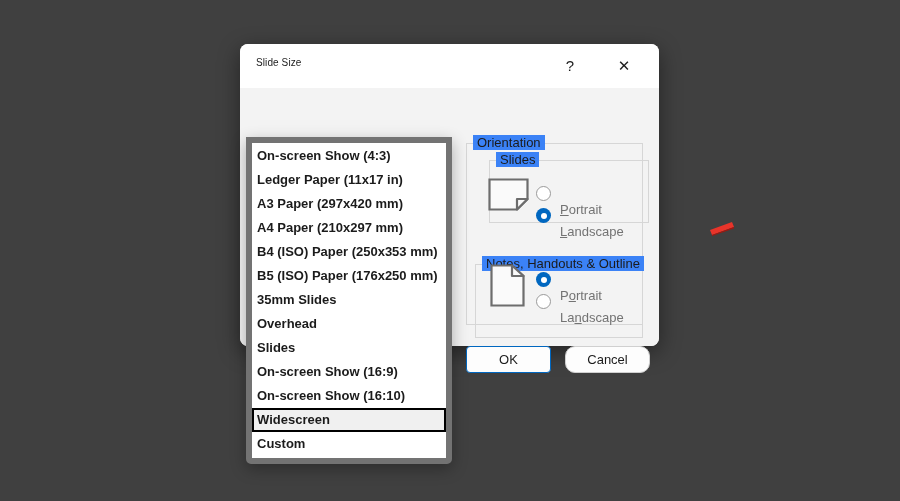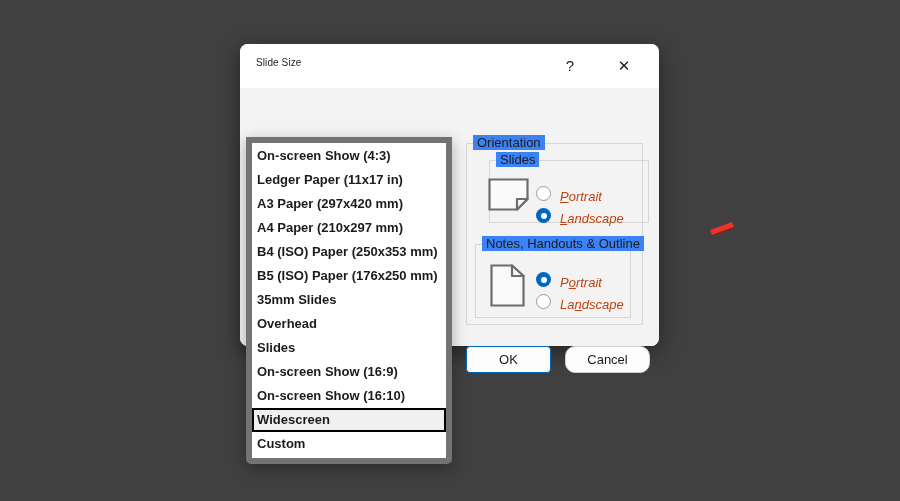--- a/index.html
+++ b/index.html
@@ -185,22 +185,22 @@
   }
   #slides-group {
     left: 249px;
     top: 72px;
     width: 160px;
     height: 63px;
     text-decoration: underline;
   }
   #notes-group {
     left: 235px;
-    top: 156px;
-    width: 156px;
+    top: 176px;
+    width: 168px;
     height: 74px;
   }
 
   
   .page-icon { position: absolute; }
   #slides-page-icon { left: 248px; top: 90px; }
   #notes-page-icon  { left: 250px; top: 176px; }
 
   
   .radio-row {
@@ -230,25 +230,24 @@
     left: 4.5px;
     top: 4.5px;
     width: 6px;
     height: 6px;
     border-radius: 50%;
     background: #ffffff;
   }
   .radio-label {
     position: absolute;
     left: 24px;
-    top: 3px;
-    font-size: 13px;
-    color: #c2410c;
+    top: 16px;
+    font-size: 13px;
+    color: #737373;
     line-height: 19px;
-    font-style: italic;
   }
   .radio-label u { text-decoration: underline; }
 
   #slides-portrait-radio   { left: 296px; top: 96px; }
   #slides-landscape-radio  { left: 296px; top: 118px; }
   #notes-portrait-radio    { left: 296px; top: 182px; }
   #notes-landscape-radio   { left: 296px; top: 204px; }
 
   
   .dlg-button {

